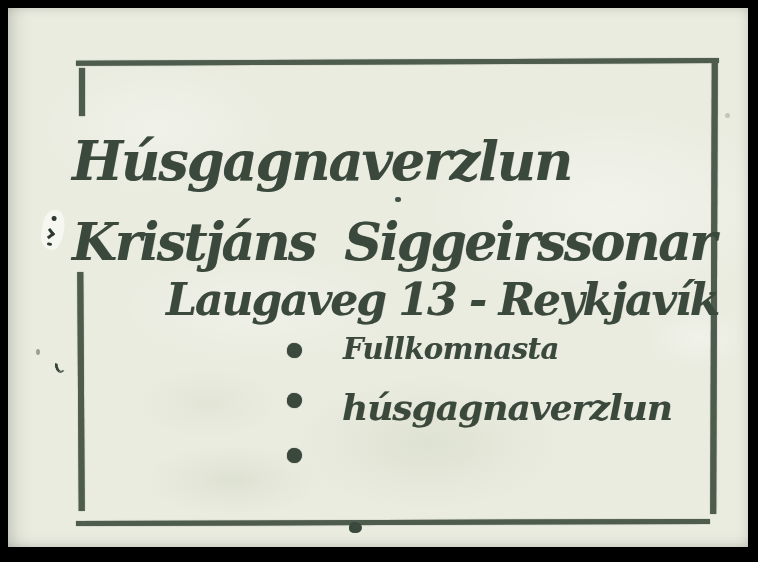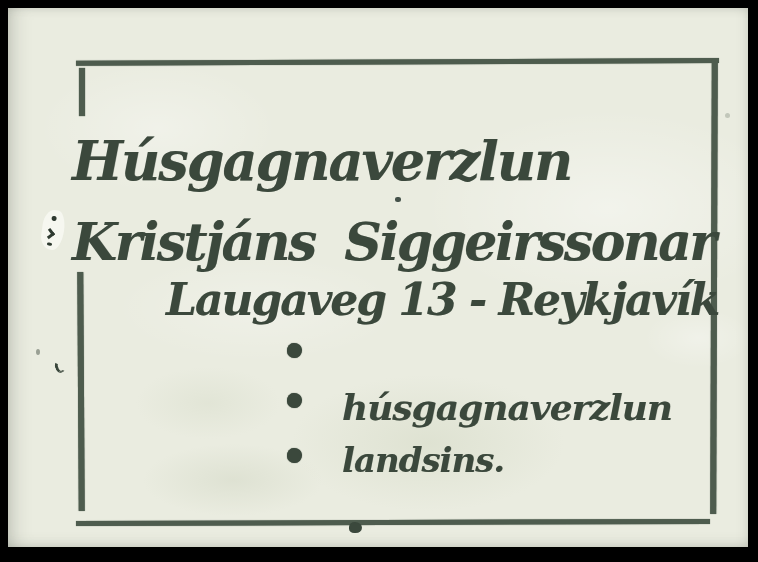--- a/index.html
+++ b/index.html
@@ -92,26 +92,26 @@
     <div class="rule rule-right"></div>
     <div class="rule rule-left-a"></div>
     <div class="rule rule-left-b"></div>
     <div class="rule rule-bottom"></div>
 
     <div class="txt line1">Húsgagnaverzlun</div>
     <div class="txt line2">Kristjáns Siggeirssonar</div>
     <div class="txt line3">Laugaveg 13 - Reykjavík</div>
 
     <span class="bullet-dot dot1"></span>
+    <div class="txt bl1">Fullkomnasta</div>
 
     <span class="bullet-dot dot2"></span>
     <div class="txt bl2">húsgagnaverzlun</div>
 
     <span class="bullet-dot dot3"></span>
-    <div class="txt bl3">landsins.</div>
 
     <div class="chip">
       <span class="chip-dot"></span>
       <span class="chip-chevron"></span>
       <span class="chip-dash"></span>
     </div>
     <span class="c-mark"></span>
     <span class="ink-blot"></span>
     <span class="speck-1"></span>
     <span class="speck-2"></span>

